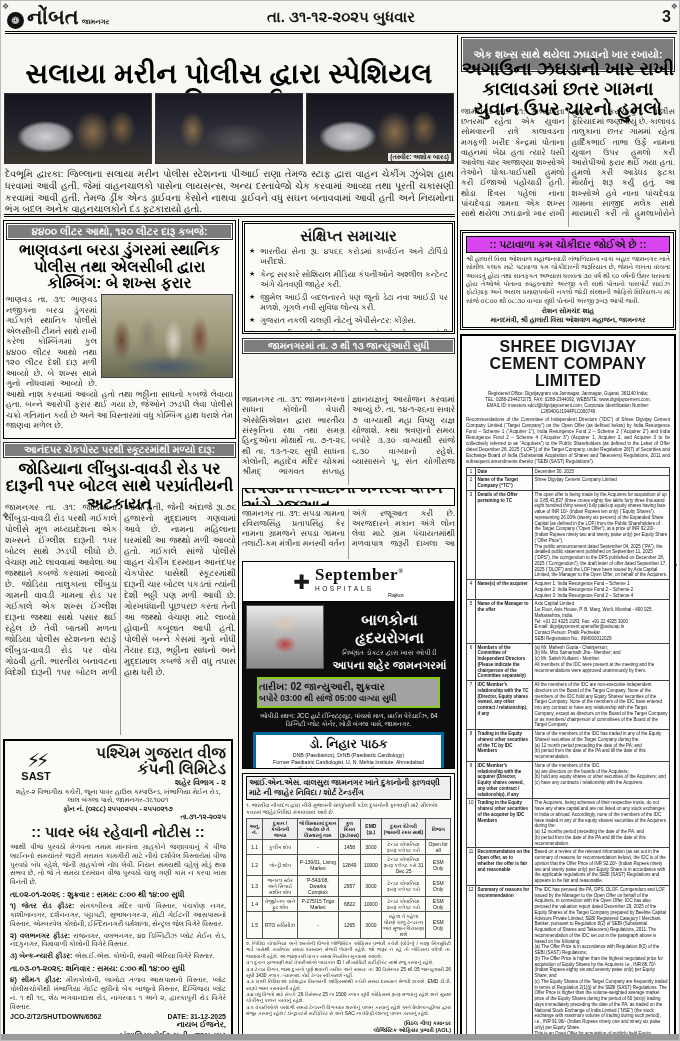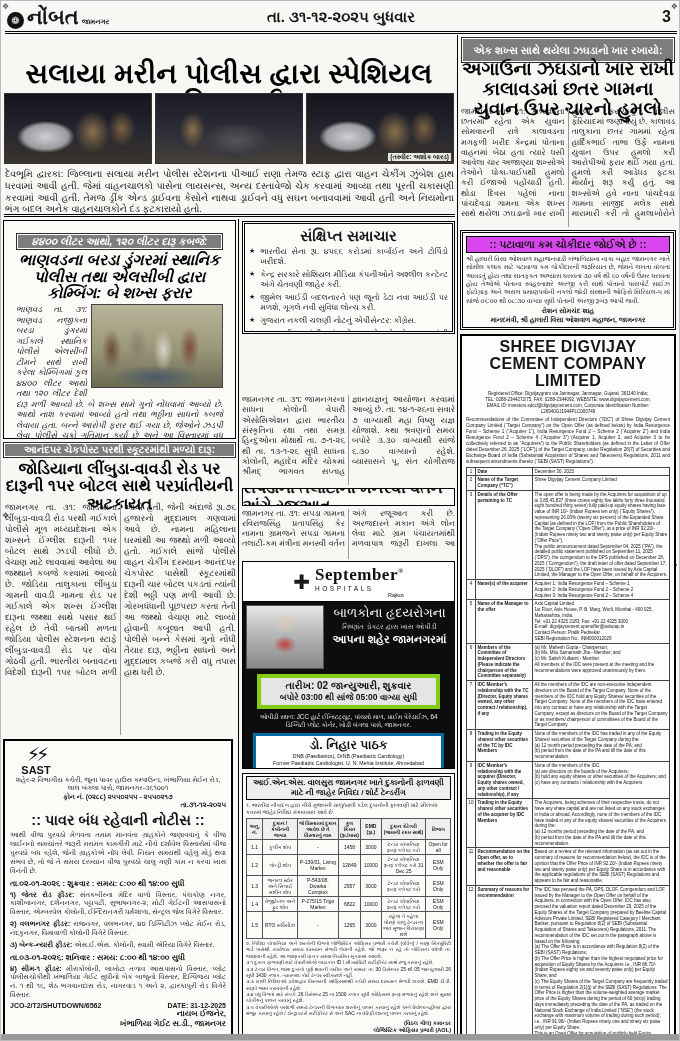--- a/index.html
+++ b/index.html
@@ -77,34 +77,34 @@
   .st-name { font-family:"Liberation Serif","DejaVu Serif",serif; font-size:17px; font-weight:bold; letter-spacing:.5px; }
   .st-sub { font-size:6.5px; letter-spacing:2.5px; }
   .st-right { text-align:left; }
   .st-city { font-size:5.5px; text-align:right; }
   .st-top { display:flex; gap:4px; padding:3px; }
   .child-photo { width:78px; height:64px; border:1px solid #555;
     background: radial-gradient(ellipse 18px 14px at 50% 28%, #d8c8b8 0%, transparent 70%),
       radial-gradient(ellipse 16px 12px at 50% 62%, #c04040 0%, transparent 72%),
       linear-gradient(180deg,#e8e8e8 0%, #bbb 40%, #888 100%); }
   .st-heads { flex:1; text-align:center; }
-  .st-h1 { font-size:13px; font-weight:normal; margin-top:0; }
+  .st-h1 { font-size:15px; font-weight:bold; margin-top:6px; }
   .st-h2 { font-size:7px; margin:2px 0; color:#ddd; }
   .st-h3 { font-size:11px; font-weight:bold; }
-  .st-datebox { background:#e5e5e5; color:#111; border:4px solid #84cc16; margin:2px 14px; text-align:center; padding:2px 0; }
+  .st-datebox { background:#a3a3a3; color:#111; border:2px solid #84cc16; margin:2px 14px; text-align:left; padding:2px 0; }
   .st-d1 { font-size:10px; font-weight:bold; }
   .st-d2 { font-size:8.5px; font-weight:bold; }
   .st-venue { font-size:6.3px; text-align:center; padding:2px 6px; color:#eee; line-height:1.3; }
   .st-docbox { background:#fff; color:#111; border:3px solid #0369a1; margin:2px 10px; text-align:center; padding:2px 2px; }
   .st-doc { font-size:12.5px; font-weight:bold; }
   .st-cred { font-size:5.2px; line-height:1.3; }
 
   
   .tender { border:1px solid #000; background:#fcfbf8; padding:2px 3px; overflow:hidden; }
-  .tender-title { font-size:8px; font-weight:bold; text-align:center; border:1px solid #000; background:#eee; padding:1px 2px; line-height:1.25; }
+  .tender-title { font-size:8px; font-weight:bold; text-align:left; border:1px solid #000; background:#eee; padding:1px 2px; line-height:1.25; }
   .tender-intro { font-size:5.4px; margin:2px 0; line-height:1.3; }
   table.tnd { border-collapse:collapse; width:100%; font-size:5px; line-height:1.2; }
   table.tnd th, table.tnd td { border:1px solid #555; padding:1px; text-align:center; vertical-align:middle; }
   table.tnd th { font-weight:bold; background:#efefef; }
   .tender-cond { font-size:4.9px; line-height:1.3; margin-top:2px; text-align:justify; }
   .tender-sign { text-align:right; font-size:5.6px; font-weight:bold; line-height:1.35; margin-top:2px; }
 
   
   .cement { border:2px solid #000; background:#fdfdfb; padding:3px 4px; overflow:hidden; }
   .cem-name { font-size:16px; font-weight:bold; text-align:center; line-height:1.05; letter-spacing:.3px; }
@@ -155,38 +155,42 @@
     <div class="photo alt"></div>
     <div class="photo">
       <span class="caption">(તસ્વીર: અશોક બારડ)</span>
     </div>
   </div>
 
   <div class="abs body-txt justify" style="left:4px; top:167px; width:449px; font-size:9.5px;">દેવભૂમિ દ્વારકા: જિલ્લાના સલાયા મરીન પોલીસ સ્ટેશનના પીઆઈ રાણા તેમજ સ્ટાફ દ્વારા વાહન ચેકીંગ ઝુંબેશ હાથ ધરવામાં આવી હતી. જેમાં વાહનચાલકો પાસેના લાયસન્સ, અન્ય દસ્તાવેજો ચેક કરવામાં આવ્યા તથા પૂરતી ચકાસણી કરવામાં આવી હતી. તેમજ ડ્રીંક એન્ડ ડ્રાઈવના કેસોને નાથવા ડ્રાઈવને વધુ સઘન બનાવવામાં આવી હતી અને નિયમોના ભંગ બદલ અનેક વાહનચાલકોને દંડ ફટકારાયો હતો.</div>
 
   <div class="abs" style="left:3px; top:213px; width:451px; height:3px; border-top:1px solid #000; border-bottom:1px solid #000;"></div>
 
-  <div class="abs boxed" style="left:2px; top:219px; width:233px; height:219px; padding:12px;font-style:italic;">
+  <div class="abs boxed" style="left:2px; top:219px; width:233px; height:219px; padding:2px;">
     <div class="kicker" style="height:17px; font-size:10.5px;">૪૪૦૦ લીટર આથો, ૧૨૦ લીટર દારૂ કબજે:</div>
     <div class="headline" style="font-size:15.5px; margin:2px 0;text-align:center;">ભાણવડના બરડા ડુંગરમાં સ્થાનિક પોલીસ તથા એલસીબી દ્વારા કોમ્બિંગ: બે શખ્સ ફરાર</div>
     <div style="font-size:8.4px; line-height:1.25; text-align:justify;">
       <span class="group-photo"></span>
       <span>ભાણવડ તા. ૩૧: ભાણવડ નજીકના બરડા ડુંગરમાં ગઈકાલે સ્થાનિક પોલીસે એલસીબી ટીમને સાથે રાખી કરેલા કોમ્બિંગમાં કુલ ૪૪૦૦ લીટર આથો તથા ૧૨૦ લીટર દેશી દારૂ મળી આવ્યો છે. બે શખ્સ સામે ગુનો નોંધવામાં આવ્યો છે. આથો નાશ કરવામાં આવ્યો હતો તથા ભઠ્ઠીના સાધનો કબજે લેવાયા હતા. બન્ને આરોપી ફરાર થઈ ગયા છે, જેઓને ઝડપી લેવા પોલીસે ચક્રો ગતિમાન કર્યા છે અને આ વિસ્તારમાં વધુ કોમ્બિંગ હાથ ધરાશે તેમ જાણવા મળેલ છે.</span>
     </div>
   </div>
 
   <div class="abs kicker" style="left:2px; top:441px; width:233px; height:16px; font-size:10px;">આનંદપર ચેકપોસ્ટ પરથી સ્કૂટરમાંથી મળ્યો દારૂ:</div>
   <div class="abs headline" style="left:2px; top:459px; width:233px; font-size:16px;">જોડિયાના લીંબુડા-વાવડી રોડ પર દારૂની ૧૫ર બોટલ સાથે પરપ્રાંતીયની અટકાયત</div>
   <div class="abs col2 justify" style="left:4px; top:501px; width:231px; height:233px; font-size:8.6px; line-height:1.28; overflow:hidden;">જામનગર તા. ૩૧: જોડિયાના લીંબુડા-વાવડી રોડ પરથી ગઈકાલે પોલીસે મૂળ મધ્યપ્રદેશના એક શખ્સને ઈંગ્લીશ દારૂની ૧૫ર બોટલ સાથે ઝડપી લીધો છે. વેચાણ માટે લાવવામાં આવેલા આ જથ્થાને કબજે કરવામાં આવ્યો છે. જોડિયા તાલુકાના લીંબુડા ગામની વાવડી ગામના રોડ પર ગઈકાલે એક શખ્સ ઈંગ્લીશ દારૂના જથ્થા સાથે પસાર થઈ રહેલ છે તેવી બાતમી મળતા જોડિયા પોલીસ સ્ટેશનના સ્ટાફે લીંબુડા-વાવડી રોડ પર વોચ ગોઠવી હતી. ભારતીય બનાવટના વિદેશી દારૂની ૧૫ર બોટલ મળી આવી હતી, જેની અંદાજે રૂા.૭૬ હજારનો મુદ્દામાલ ગણવામાં આવે છે. નામના મહિલાના ઘરમાંથી આ જથ્થો મળી આવ્યો હતો. ગઈકાલે સાંજે પોલીસે વાહન ચેકીંગ દરમ્યાન આનંદપર ચેકપોસ્ટ પાસેથી સ્કૂટરમાંથી દારૂની ચાર બોટલ પકડતાં ત્યાંની દેશી ભઠ્ઠી પણ મળી આવી છે. ગોરખધંધાની પૂછપરછ કરતા તેની આ જથ્થો વેચાણ માટે લાવ્યો હોવાની કબૂલાત આપી હતી. પોલીસે બન્ને કેસમાં ગુનો નોંધી તૈયાર દારૂ, ભઠ્ઠીના સાધનો અને મુદ્દામાલ કબજે કરી વધુ તપાસ હાથ ધરી છે.</div>
 
   <div class="abs pgvcl" style="left:2px; top:738px; width:230px; height:298px;">
     <div class="pgvcl-head">
       <div class="pgvcl-logo">
         <div class="pgvcl-bolt">⚡⚡</div>
         <div class="pgvcl-logo-txt">SAST</div>
+      </div>
+      <div style="flex:1">
+        <div class="pgvcl-name">પશ્ચિમ ગુજરાત વીજ કંપની લિમિટેડ</div>
+        <div class="pgvcl-div">શહેર વિભાગ - ૨</div>
       </div>
     </div>
     <div class="small-c">શહેર-૨ વિભાગીય કચેરી, જૂના પાવર હાઉસ કમ્પાઉન્ડ, ખંભાળિયા મેઈન રોડ, લાલ બંગલા પાસે, જામનગર-૩૬૧૦૦૧</div>
     <div class="small-c" style="font-weight:bold;">ફોન નં. (૦૨૮૮) ૨૫૫૦૨૫૫ - ૨૫૫૦૨૧૭</div>
     <div style="text-align:right; font-size:7px; font-weight:bold;">તા.૩૧-૧૨-૨૦૨૫</div>
     <div class="pg-title">:: પાવર બંધ રહેવાની નોટીસ ::</div>
     <div class="pg-item">આથી વીજ પુરવઠો મેળવતા તમામ માનવંતા ગ્રાહકોને જણાવવાનું કે વીજ લાઈનનો સમયાંતરે જરૂરી મરામત કામગીરી માટે નીચે દર્શાવેલ વિસ્તારોમાં વીજ પુરવઠો બંધ રહેશે, જેની ગ્રાહકોએ નોંધ લેવી. નિયત સમયથી વહેલું મોડું થવા સંભવ છે, તો જે તે સમય દરમ્યાન વીજ પુરવઠો ચાલુ ગણી કામ ન કરવા ખાસ વિનંતી છે.</div>
     <div class="pg-sched">તા.૦૨-૦૧-૨૦૨૬ : શુક્રવાર : સમય: ૮:૦૦ થી ૧૪:૦૦ સુધી</div>
     <div class="pg-item"><b>૧) જેતર રોડ ફીડર:</b> <span>સંતકબીરના મંદિર વાળો વિસ્તાર, પંચકોણ નગર, કાશીબાનગર, દર્શનનગર, પટ્ટાપટી, સુભાષનગર-૨, મોટી ગેઈટની આસપાસનો વિસ્તાર, એમ્બરવેલ કોલોની, ઈન્દિરાનગરી ધર્મશાળા, સેન્ટ્રલ જેલ વિગેરે વિસ્તાર.</span></div>
     <div class="pg-item"><b>૨) વલભનગર ફીડર:</b> <span>રાજનગર, વલભનગર, ૪૦ ડિગ્નિટીઝ પ્લોટ મેઈન રોડ, નંદકુનગર, વિમાવાળી કોલોની વિગેરે વિસ્તાર.</span></div>
@@ -221,20 +225,21 @@
     <div class="brief-item">
         <span class="star">★</span>
         <span>ગુજરાત નકલી ચલણી નોટનું એપીસેન્ટર: કોંગ્રેસ.</span>
       </div>
     <div class="brief-item">
         <span class="star">★</span>
         <span>આસામ-ત્રિપુરામાંથી બાંગ્લાદેશ સાથે જોડાયેલા કટ્ટરપંથી જૂથો સાથે સંપર્ક ધરાવતા ૧૧ શકમંદોની ધરપકડ કરી.</span>
       </div>
   </div>
 
+  <div class="abs kicker" style="left:241px; top:337px; width:213px; height:16px; font-size:9.5px;">જામનગરમાં તા. ૭ થી ૧૩ જાન્યુઆરી સુધી</div>
   <div class="abs col2 justify" style="left:241px; top:394px; width:213px; height:90px; font-size:8.2px; line-height:1.26; overflow:hidden;">જામનગર તા. ૩૧: જામનગરના સાધના કોલોની વેપારી એસોસિએશન દ્વારા ભારતીય સંસ્કૃતિના રક્ષા તથા સમગ્ર હિન્દુઓના મોક્ષાર્થે તા. ૭-૧-૨૬ થી તા. ૧૩-૧-૨૬ સુધી સાધના કોલોની, મહાદેવ મંદિર ચોકમાં શ્રીમદ્ ભાગવત સપ્તાહ જ્ઞાનયજ્ઞનું આયોજન કરવામાં આવ્યું છે. તા. ૧૪-૧-૨૬ના સવારે ૭ વાગ્યાથી મહા વિષ્ણુ યજ્ઞ યોજાશે. કથા શ્રવણનો સમય બપોરે ૩.૩૦ વાગ્યાથી સાંજે ૬.૩૦ વાગ્યાનો રહેશે. વ્યાસાસને પૂ. સંત યોગીરાજ બ્રહ્મચારી બટુક વિરાજી કથાનું રસપાન કરાવશે.</div>
 
   <div class="abs boxed" style="left:241px; top:487px; width:213px; height:18px; display:flex; align-items:center; justify-content:center; font-weight:bold; font-size:16px;">સપડાના તલાટીના મનસ્વી વર્તન અંગે રજુઆત</div>
   <div class="abs col2 justify" style="left:241px; top:508px; width:213px; height:50px; font-size:8.1px; line-height:1.25; overflow:hidden;">જામનગર તા. ૩૧: સપડા ગામના રવિરાજસિંહ પ્રતાપસિંહ કેર નામના ગ્રામજને સપડા ગામના તલાટી-કમ મંત્રીના મનસ્વી વર્તન અંગે રજૂઆત કરી છે. અરજદારને મકાન અંગે લોન લેવા માટે ગ્રામ પંચાયતમાંથી મળવાપાત્ર જરૂરી દાખલા આ તલાટી-કમ-મંત્રી કાઢી આપતા નથી, અને અરજદારને હેરાન-પરેશાન કરવામાં આવે છે. સપડાના ગ્રામજનો સાથે પણ તેઓ ઉદ્ધતાઈભર્યું વર્તન કરતા હોય તેમના ગામમાંથી મુક્ત કરવા માંગણી કરવામાં આવી છે.</div>
 
   <div class="abs sterling" style="left:241px; top:560px; width:213px; height:208px;">
     <div class="st-logo-panel">
       <span class="st-cross">✚</span>
       <span class="st-right">
         <span class="st-name"><span>September</span><sup style="font-size:7px;">®</sup></span>
@@ -332,21 +337,21 @@
 ૩.૪ વધુ વિગતો માટે સંપર્ક: 26 ડિસેમ્બર 25 ના 1500 કલાક સુધી ઓફિસમાં રૂબરૂ મળવાનું રહેશે અને સુરક્ષા ચોકીંગનું પાલન કરવાનું રહેશે.
 ૩.૫ વેપારીઓએ પસંદગી સમયે ટેન્ડરની વિગતવાર શરતોનું પાલન કરવાનું રહેશે અને રિવોલ્વ-વ્હીલર દ્વારા મંજૂર કરવાનું રહેશે / ડોન્ટ્રાક્ટર્સ સર્ટીફીકેટ છે અને SAC ના વેરિફીકેશનનું પાલન કરવાનું રહેશે.</div>
     <div class="tender-sign">
       <div>(વિઠલ ગીલ) કમાન્ડર</div>
       <div>લોજિસ્ટિક ઓફિસર પ્રભારી (AOL)</div>
       <div>કમાન્ડીંગ ઓફિસર</div>
 
     </div>
   </div>
 
-  <div class="abs kicker" style="left:460px; top:36px; width:214px; height:26px; font-size:10.5px;">એક શખ્સ સાથે થયેલા ઝઘડાનો ખાર રખાયો:</div>
+  <div class="abs kicker" style="left:460px; top:36px; width:214px; height:35px; font-size:10.5px;">એક શખ્સ સાથે થયેલા ઝઘડાનો ખાર રખાયો:</div>
   <div class="abs headline" style="left:459px; top:58px; width:216px; font-size:18.5px;">અગાઉના ઝઘડાનો ખાર રાખી કાલાવડમાં છતર ગામના યુવાન ઉપર ચારનો હુમલો</div>
   <div class="abs col2 justify" style="left:460px; top:106px; width:214px; height:120px; font-size:8.1px; line-height:1.26; overflow:hidden;">જામનગર તા. ૩૧: કાલાવડના છતરમાં રહેતા એક યુવાન સોમવારની રાત્રે કાલાવડના મગફળી ખરીદ કેન્દ્રમાં પોતાના વાહનમાં બેઠા હતા ત્યારે ધસી આવેલા ચાર અજાણ્યા શખ્સોએ તેઓને ધોકા-પાઈપથી હુમલો કરી ઈજાઓ પહોંચાડી હતી. થોડા દિવસ પહેલાં નાના પાંચદેવડા ગામના એક શખ્સ સાથે થયેલા ઝઘડાનો ખાર રાખી હુમલો કરાયાનું પોલીસ ફરિયાદમાં જણાવાયું છે. કાલાવડ તાલુકાના છતર ગામમાં રહેતા હાર્દિકભાઈ તાભા ઉર્ફે નામના યુવાન ઉપર હુમલો કરી આરોપીઓ ફરાર થઈ ગયા હતા. હુમલો કરી આડેધડ ફટકા માર્યાનું શરૂ કર્યું હતું. આ શખ્સોએ હવે નાના પાંચદેવડા ગામના સાજીદ મલેક સાથે મારામારી કરી તો હુમલાખોરોને મોકલ્યાનું પતાવી દઈશું તેવી ધમકી પણ આપી હતી. દિવસ પહેલાં હાર્દિકભાઈએ પોલીસમાં સાજીદ મલેક વિરૂદ્ધ કરેલી ફરિયાદનો ખાર રાખી તેણે આ કેફિયત આપવામાં આવી હતી. પોલીસે ગુનો નોંધી વધુ તપાસ હાથ ધરી છે.</div>
 
   <div class="abs double-box" style="left:459px; top:229px; width:216px; height:100px; padding:3px;">
     <div class="patawala-title">:: પટાવાળા કમ ચોકીદાર જોઈએ છે ::</div>
     <div class="patawala-body">શ્રી હાલારી વિસા ઓશવાળ મહાજનવાડી ખંભાળિયાના નાકા બહાર જામનગર ખાતે સોમીલ કલાક માટે પટાવાળા કમ ચોકીદારની જરૂરિયાત છે, જેમને લખતા વાંચતા આવડતું હોય તથા સાતફક્ત અભ્યાસ ધરાવતા ૩૦ વર્ષ થી ૬૦ વર્ષની ઉંમર ધરાવતા હોય તેઓએ પોતાના સ્વહસ્તાક્ષરે અરજી કરી સાથે પોતાનો પાસપોર્ટ સાઈઝ ફોટોગ્રાફ અને અસલ પ્રમાણપત્રોની નકલો જોડી સંસ્થાની ઓફિસે સિરિયલ-૫ માં સાંજે ૦૬:૦૦ થી ૦૮:૩૦ વાગ્યા સુધી પોતાની અરજી રૂબરૂ આપી જવી.</div>
     <div class="patawala-sign">
       <div>રોશન સોમચંદ શાહ</div>
       <div>માનદમંત્રી, શ્રી હાલારી વિસા ઓશવાળ મહાજન, જામનગર</div>
     </div>

